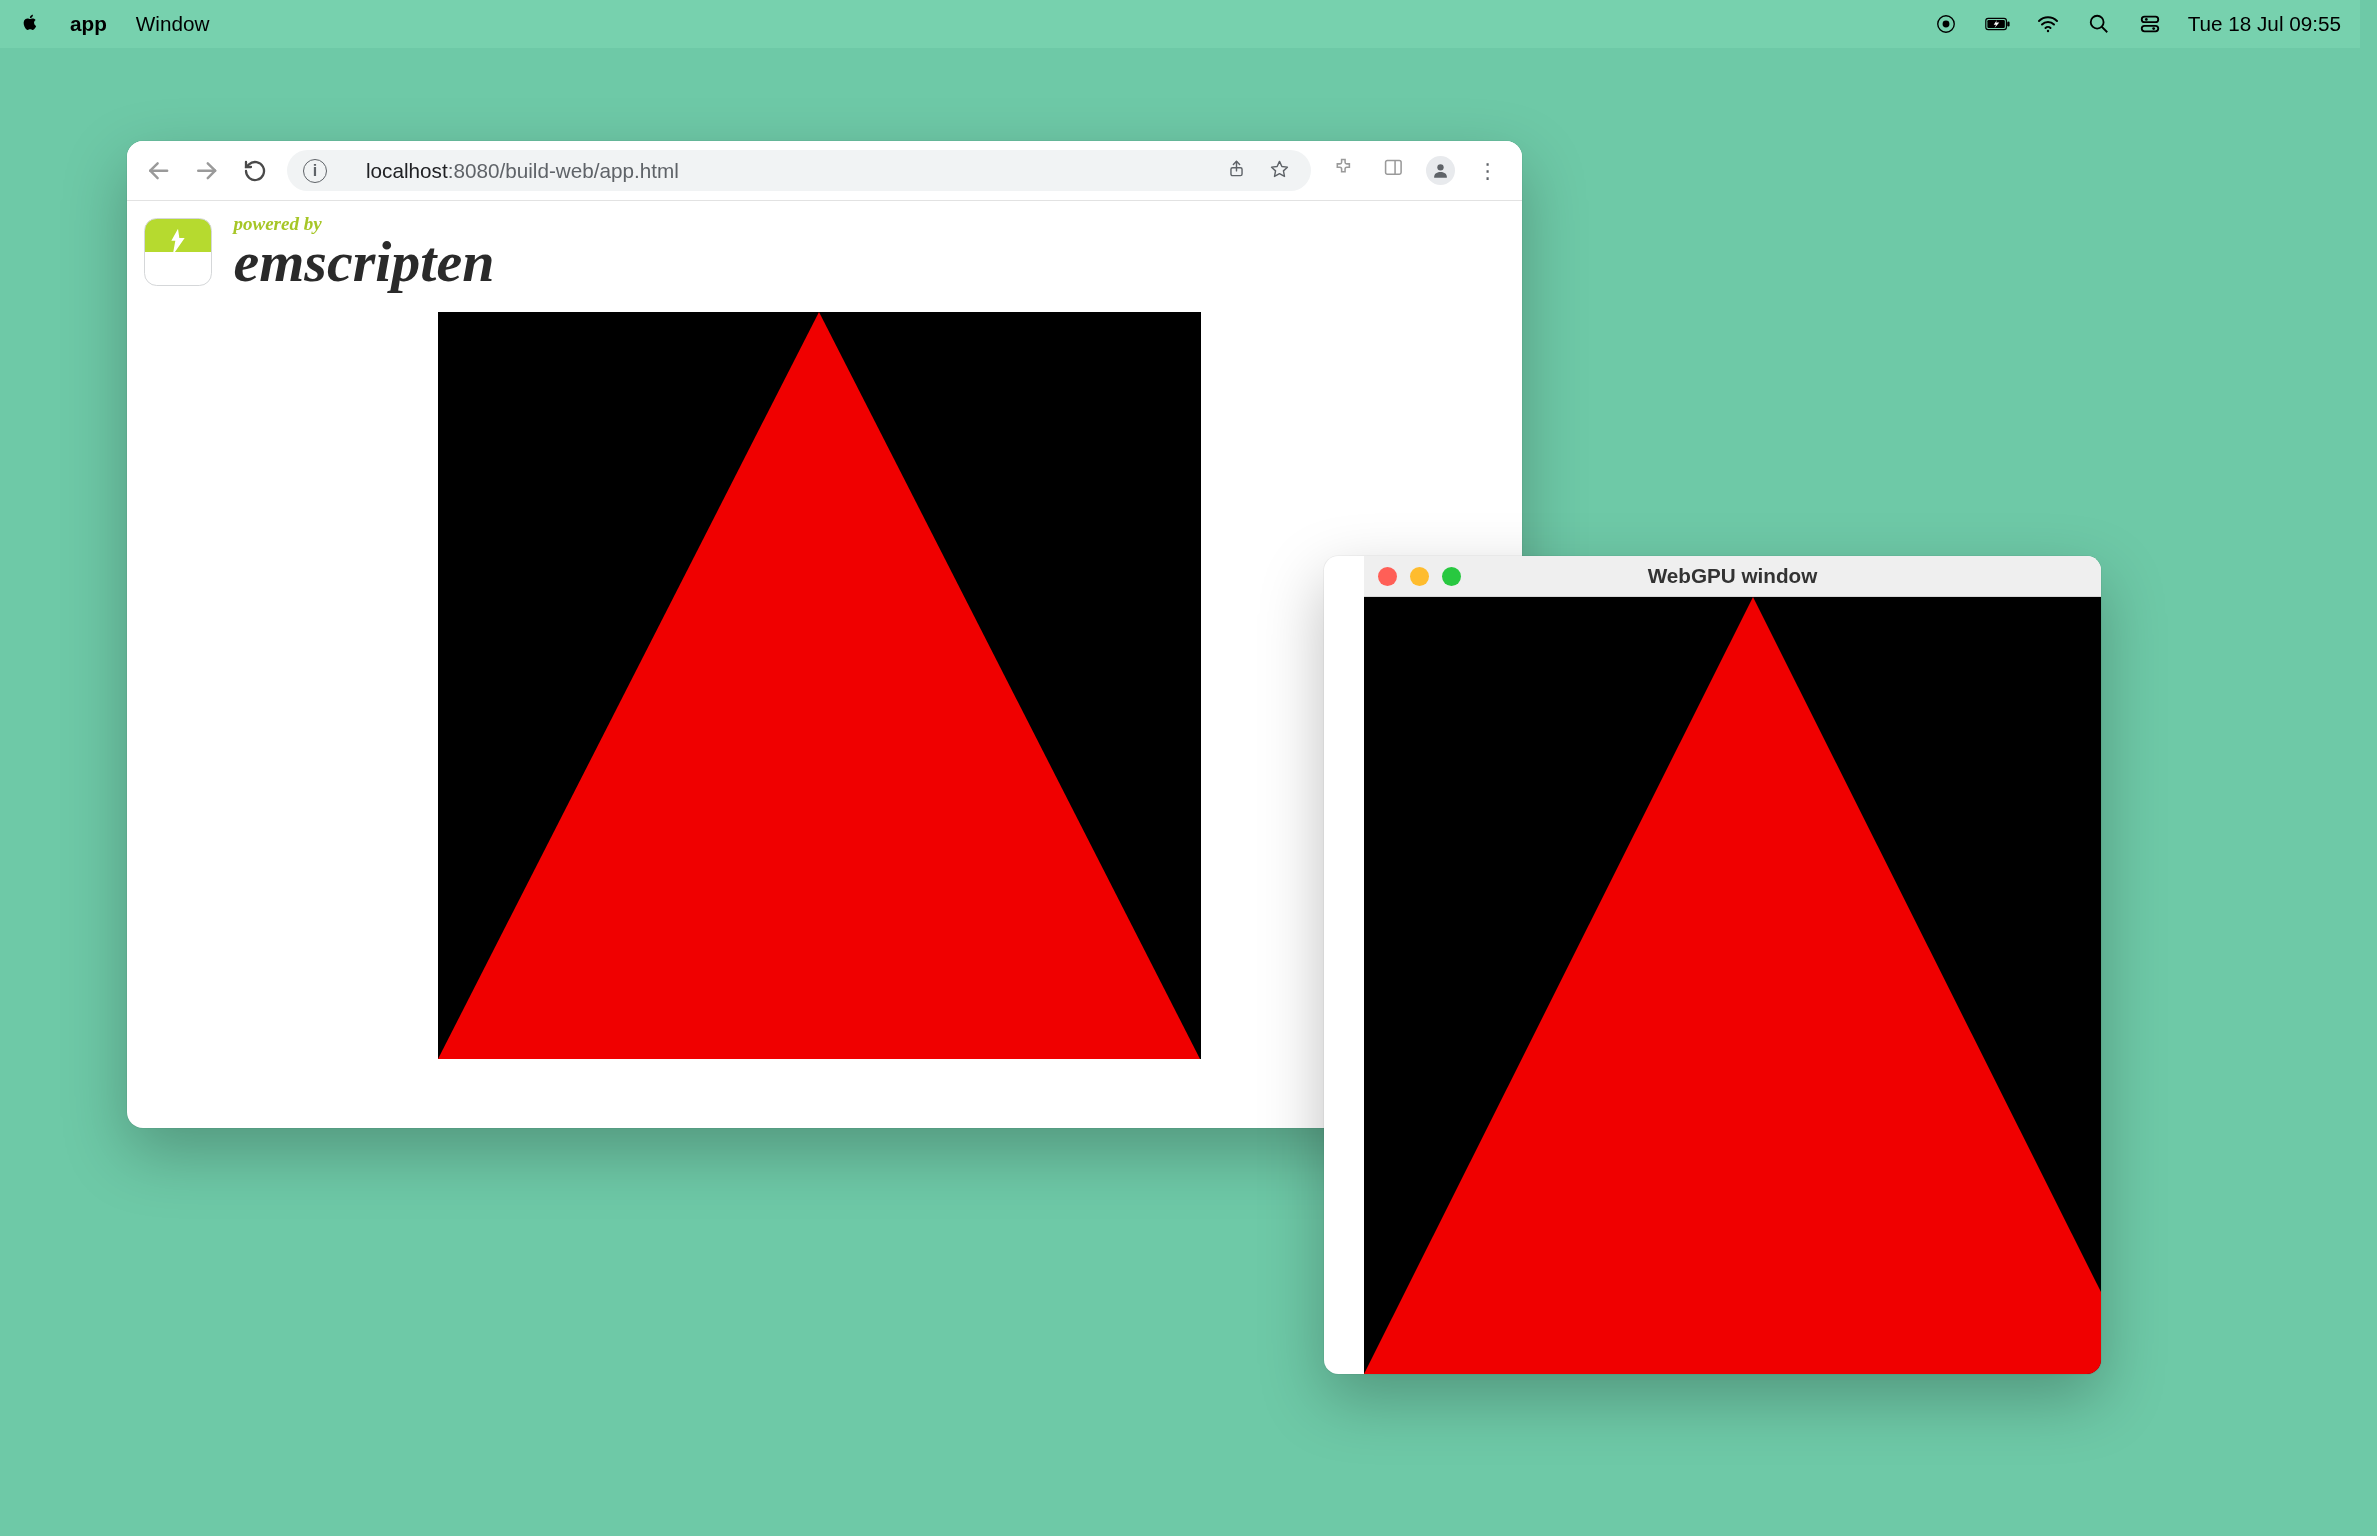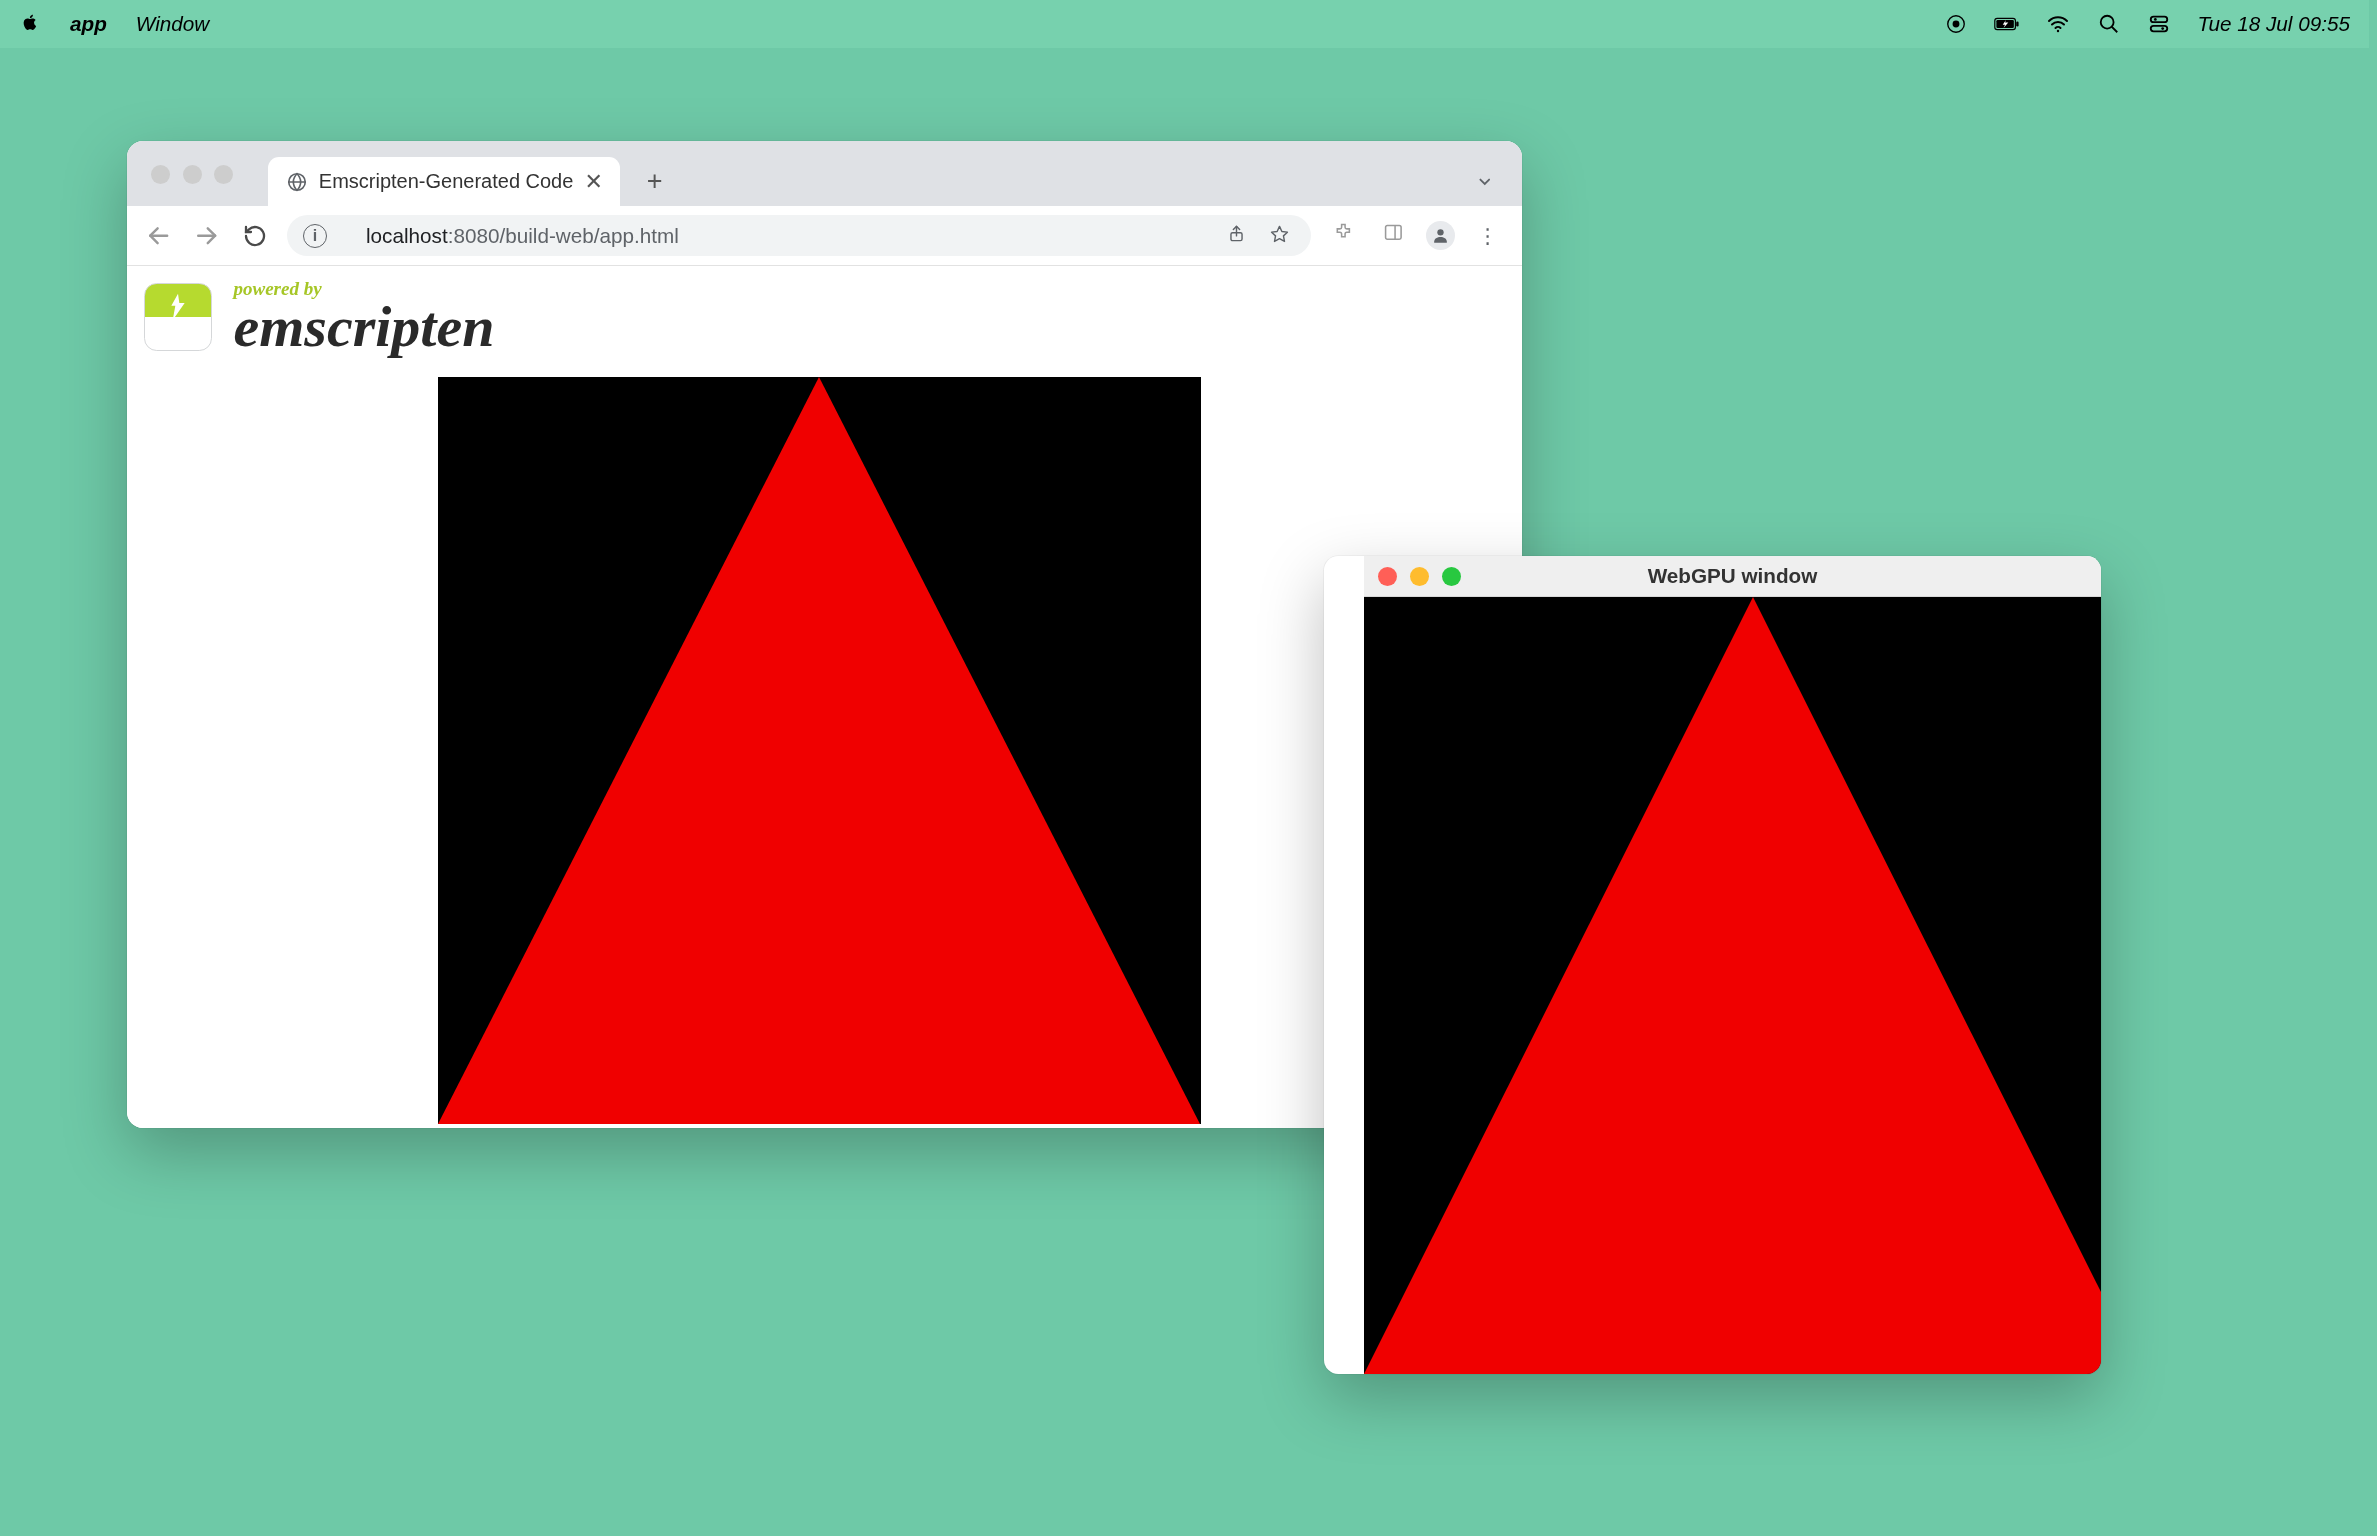--- a/index.html
+++ b/index.html
@@ -10,31 +10,30 @@
     position: relative;
     overflow: hidden;
     width: 2377px;
     height: 1537px;
     transform-origin: top left;
   }
 
   
   .menubar {
     position: absolute;
-    top: 0; left: 0; right: 8px;
+    top: 0; left: 0; right: 17px;
     height: 48px;
     background: rgba(120,210,175,0.9);
     display: flex;
     align-items: center;
     padding: 0 19px;
     font-size: 20.7px;
     color: #000;
     font-weight: 400;
     gap: 29px;
-    font-style: italic;
   }
   .menubar .left { display: flex; align-items: center; gap: 29px; }
   .menubar .left .bold { font-weight: 700; }
   .menubar .spacer { flex: 1; }
   .menubar .right { display: flex; align-items: center; gap: 25.4px; }
   .menubar .icon { display: inline-flex; align-items: center; justify-content: center; width: 25.4px; height: 25.4px; }
   .menubar .apple svg { width: 22px; height: 22px; }
   .menubar .clock { font-size: 20.7px; }
 
   
@@ -273,43 +272,20 @@
           <circle cx="8" cy="7" r="1.5" fill="#000" stroke="none"></circle>
           <rect x="3" y="14" width="18" height="6" rx="3"></rect>
           <circle cx="16" cy="17" r="1.5" fill="#000" stroke="none"></circle>
         </svg>
     </span>
     <span class="clock">Tue 18 Jul  09:55</span>
   </div>
 </div>
 
 <div class="window browser">
-  <div class="tabstrip">
-    <div class="traffic">
-      <div class="dot"></div>
-      <div class="dot"></div>
-      <div class="dot"></div>
-    </div>
-    <div class="tab">
-      <span class="favicon">
-        <svg viewBox="0 0 24 24" width="22" height="22" fill="none" stroke="#5f6368" stroke-width="1.8">
-            <circle cx="12" cy="12" r="9"></circle>
-            <path d="M3 12h18M12 3c2.5 2.5 4 5.5 4 9s-1.5 6.5-4 9c-2.5-2.5-4-5.5-4-9s1.5-6.5 4-9z"></path>
-          </svg>
-      </span>
-      <span>Emscripten-Generated Code</span>
-      <span class="close">✕</span>
-    </div>
-    <div class="newtab">+</div>
-    <div class="caret">
-      <svg viewBox="0 0 24 24" width="17.5" height="17.5" fill="none" stroke="#5f6368" stroke-width="2.5" stroke-linecap="round">
-          <polyline points="6 9 12 15 18 9"></polyline>
-        </svg>
-    </div>
-  </div>
 
   <div class="toolbar">
     <div class="nav-icn">
       <svg viewBox="0 0 24 24" width="25.4" height="25.4" fill="none" stroke="currentColor" stroke-width="2.3" stroke-linecap="round" stroke-linejoin="round">
           <line x1="20" y1="12" x2="4" y2="12"></line>
           <polyline points="11 5 4 12 11 19"></polyline>
         </svg>
     </div>
     <div class="nav-icn">
       <svg viewBox="0 0 24 24" width="25.4" height="25.4" fill="none" stroke="currentColor" stroke-width="2.3" stroke-linecap="round" stroke-linejoin="round">

